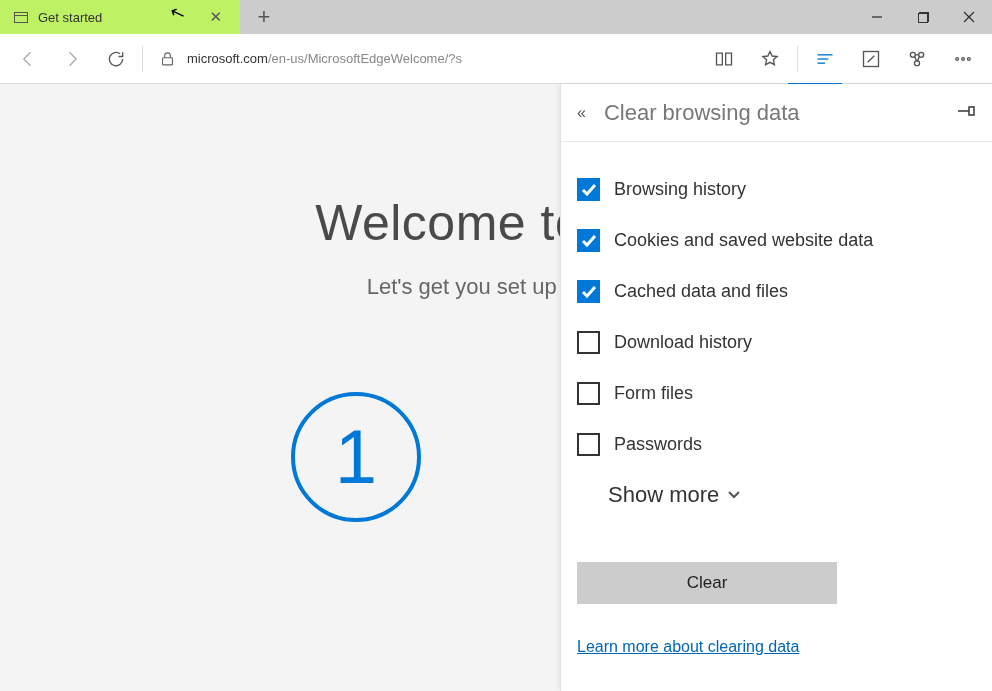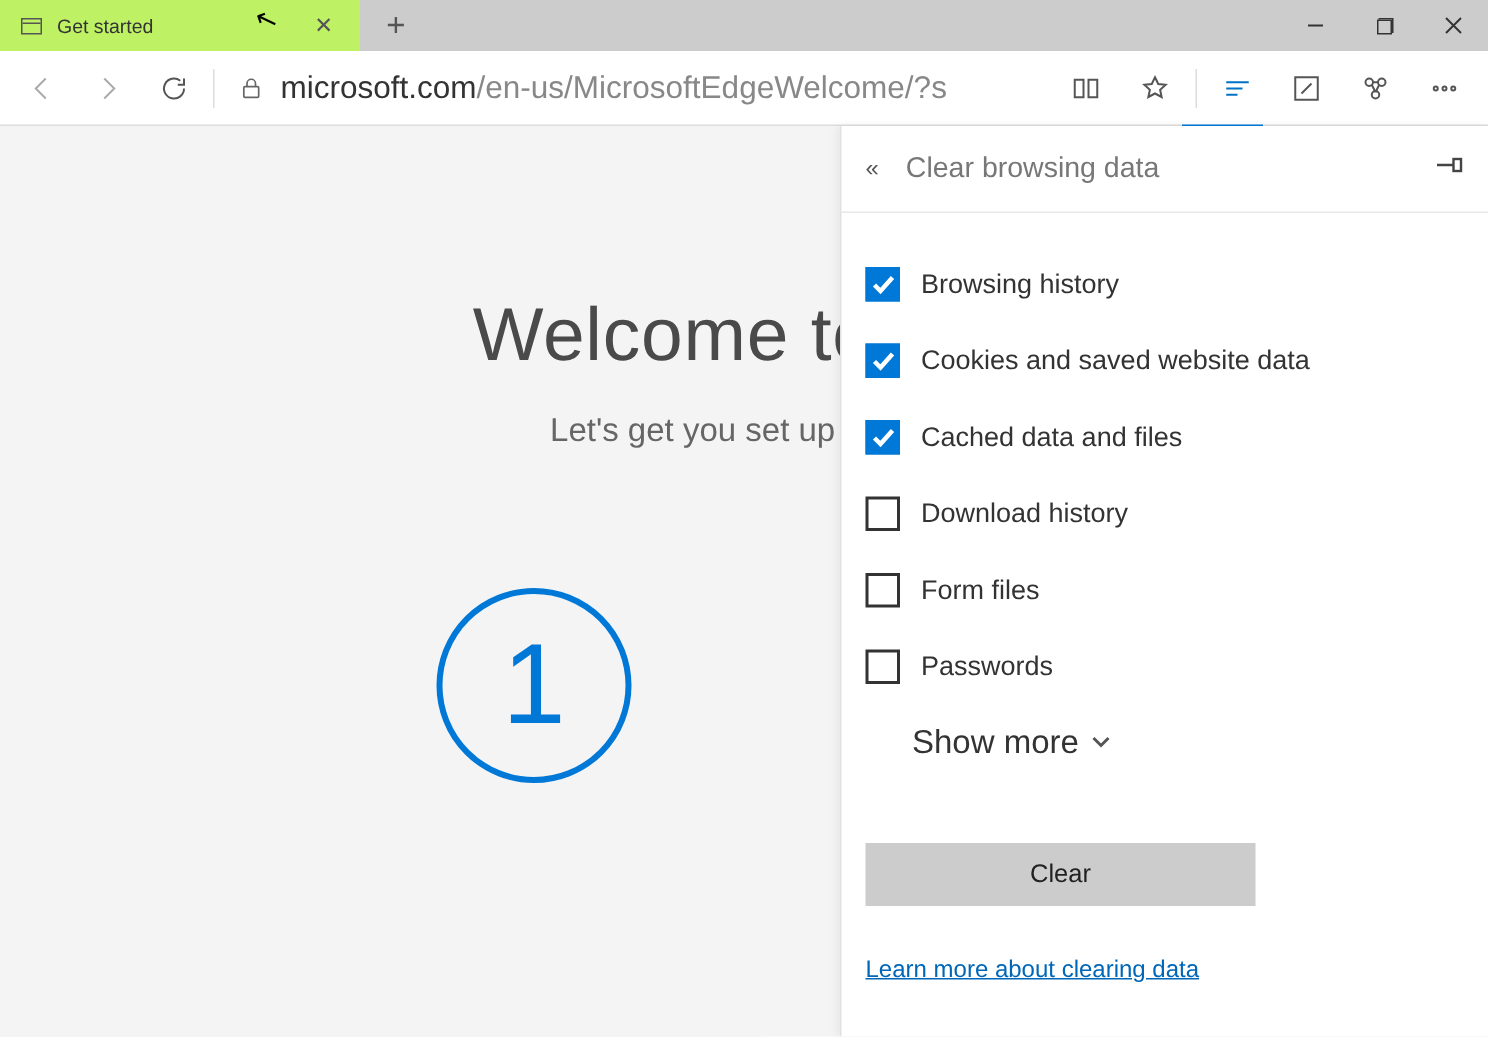--- a/index.html
+++ b/index.html
@@ -94,21 +94,21 @@
       display:flex; align-items:center; justify-content:center;
       color:#555; cursor:pointer;
     }
     .tb-btn.disabled { color:#aaa; }
     .tb-btn svg { width:20px; height:20px; stroke:currentColor; fill:none; stroke-width:1.6;}
     .addr-sep { width:1px; height:26px; background:#ddd; margin:0 4px; }
     .lock { width:40px; display:flex; align-items:center; justify-content:center; color:#666;}
     .lock svg{ width:17px; height:17px; fill:none; stroke:#666; stroke-width:1.6;}
     .address {
       flex:1;
-      font-size:21px;
+      font-size:13px;
       color:#333;
       white-space:nowrap;
       overflow:hidden;
       padding-right:6px;
     }
     .address .dim { color:#888; }
     .right-tools { display:flex; align-items:center; }
     .right-tools .tb-btn { width:46px; }
     .hub-active { color:#0072c6; position:relative;}
     .hub-underline{
@@ -172,21 +172,21 @@
     }
     .panel-head{
       height:58px;
       border-bottom:1px solid #e8e8e8;
       display:flex; align-items:center;
       padding:0 16px;
       gap:18px;
       color:#666;
     }
     .panel-back { font-size:16px; color:#555; cursor:pointer; }
-    .panel-title { font-size:19px; color:#777; flex:1; }
+    .panel-title { font-size:22px; color:#777; flex:1; }
     .panel-pin { color:#555; cursor:pointer; }
     .panel-body { padding: 22px 16px 16px 16px; }
     .chk-row {
       display:flex; align-items:center;
       gap:14px;
       padding: 14px 0;
       font-size:18px;
       color:#333;
     }
     .chk {

